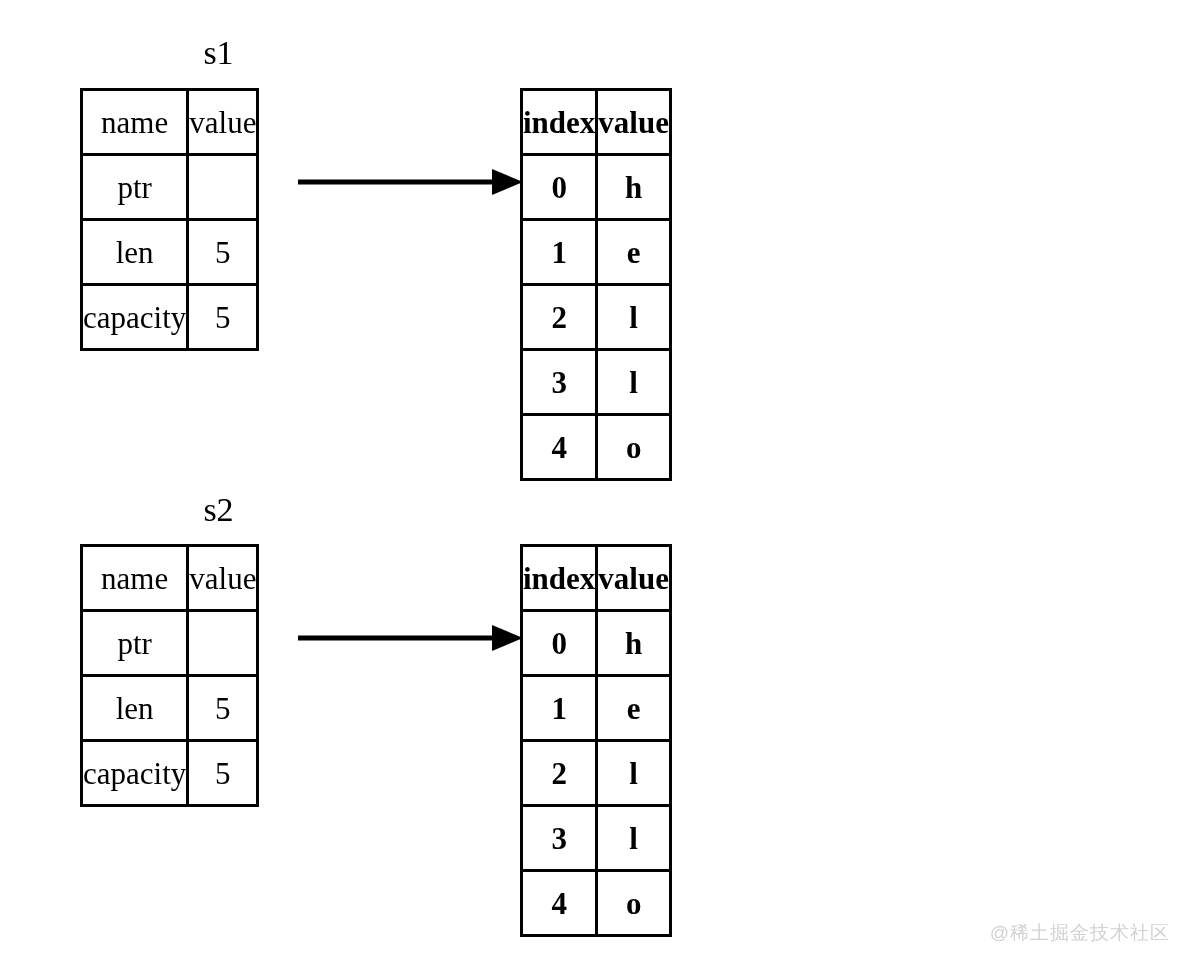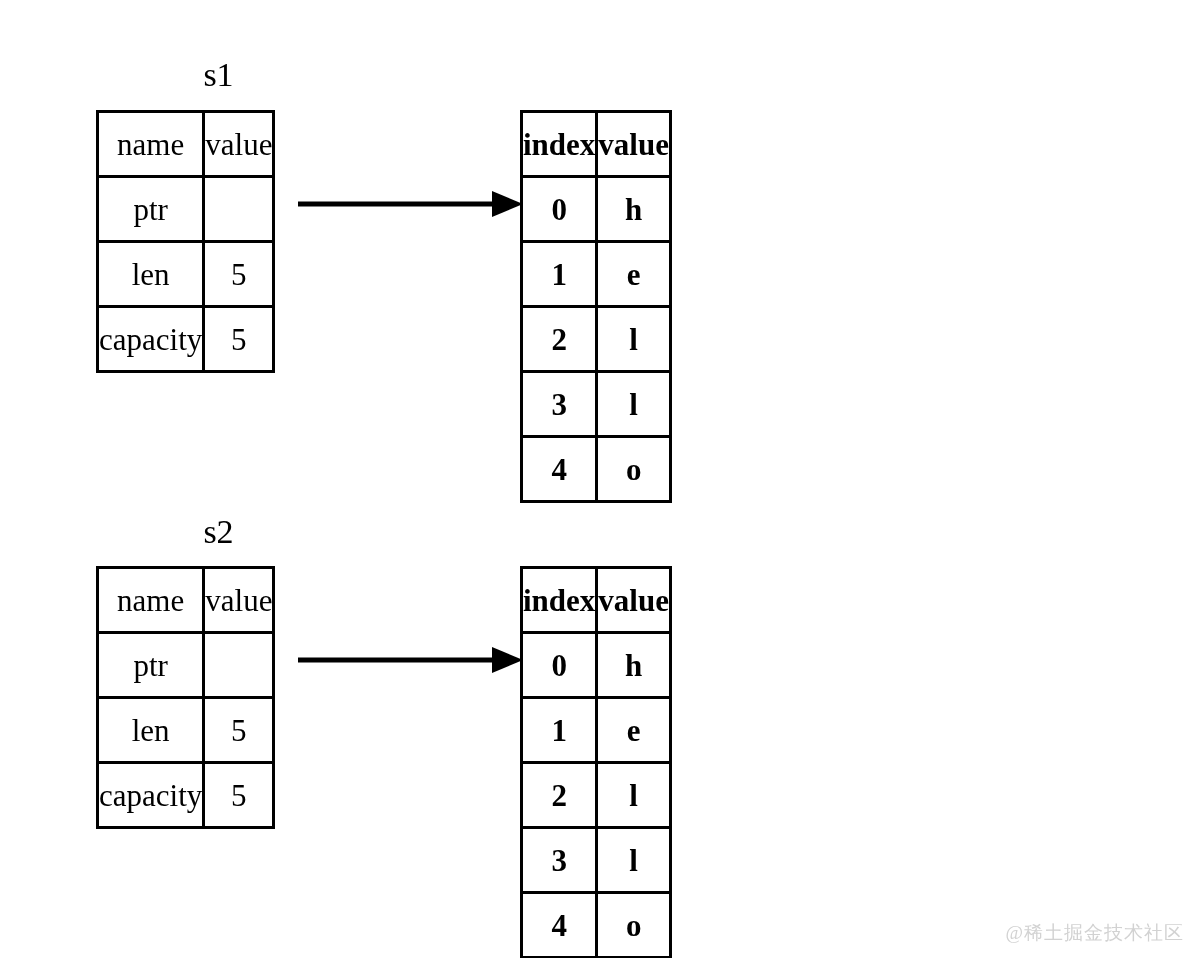--- a/index.html
+++ b/index.html
@@ -12,21 +12,20 @@
     height: 958px;
     position: relative;
     overflow: hidden;
     font-family: "Liberation Serif", "DejaVu Serif", serif;
     color: #000000;
   }
 
   .diagram-canvas {
     position: absolute;
     inset: 0;
-    margin-top: 22px;
   }
 
   
   .group {
     position: absolute;
   }
 
   
   .struct-label {
     position: absolute;
@@ -48,48 +47,48 @@
     text-align: center;
     vertical-align: middle;
     font-size: 31px;
     line-height: 1;
     height: 62px;
     padding: 0;
     white-space: nowrap;
   }
 
   
-  .struct-table { left: 96px; font-family: Liberation Serif, serif; }
+  .struct-table { left: 80px; font-family: Liberation Serif, serif; }
   .struct-table .col-name  { width: 160px; }
   .struct-table .col-value { width: 111px; }
 
   
   .buffer-table { left: 520px; font-weight: bold; }
   .buffer-table .col-index { width: 114px; }
   .buffer-table .col-value { width: 108px; }
 
   
   .ptr-cell { }
 
   
   .arrow-svg {
     position: absolute;
     overflow: visible;
   }
 
   
   .watermark {
     position: absolute;
-    right: 14px;
+    right: 28px;
     bottom: 12px;
     font-size: 19px;
     color: #d2d2d2;
     letter-spacing: 1px;
     white-space: nowrap;
-    font-family: Liberation Serif, serif;
+    font-family: Liberation Sans, sans-serif;
   }
 </style>
 </head>
 <body>
 
 <div class="diagram-canvas">
 
   <div class="group">
 
     <div class="struct-label" style="left: 80px; top: 36px; width: 277px;">s1</div>

